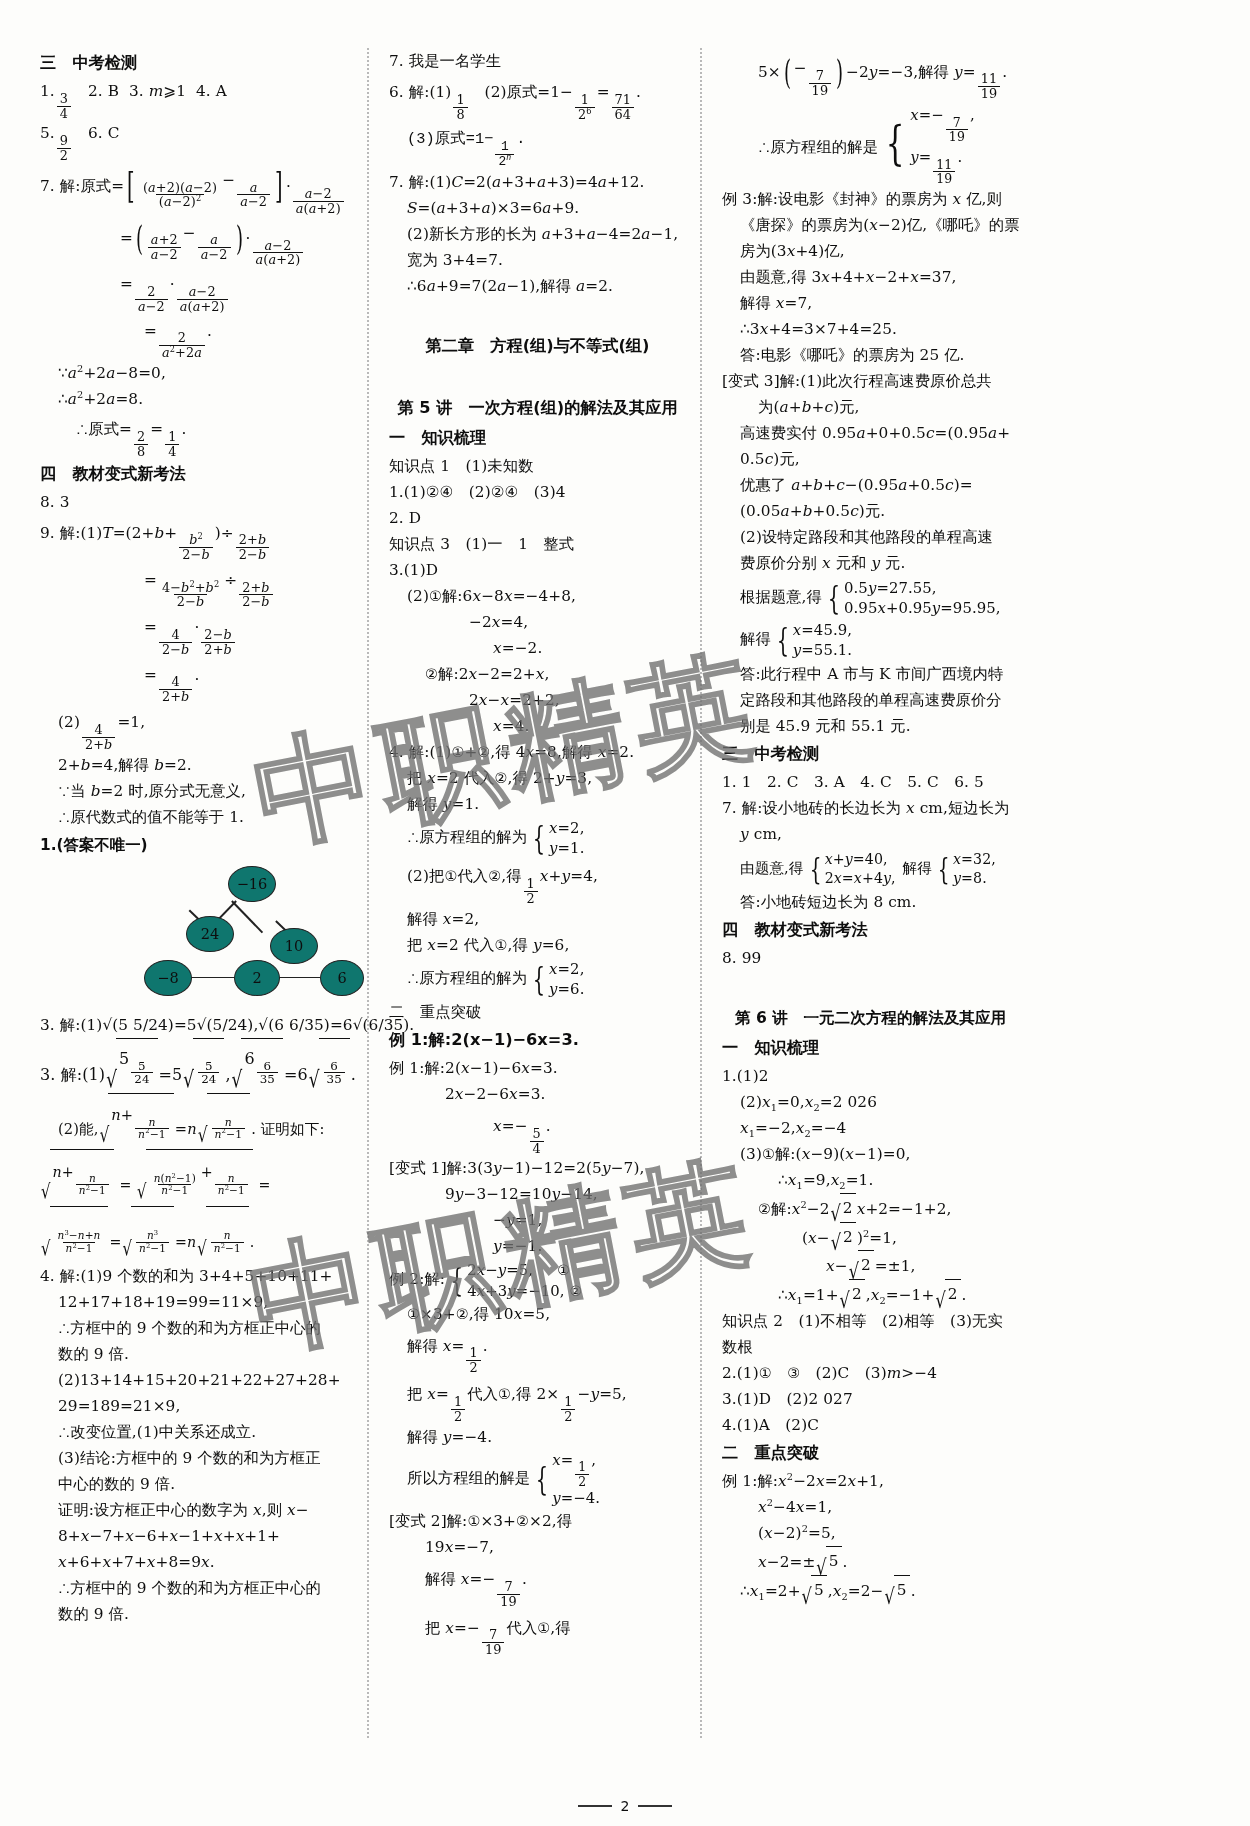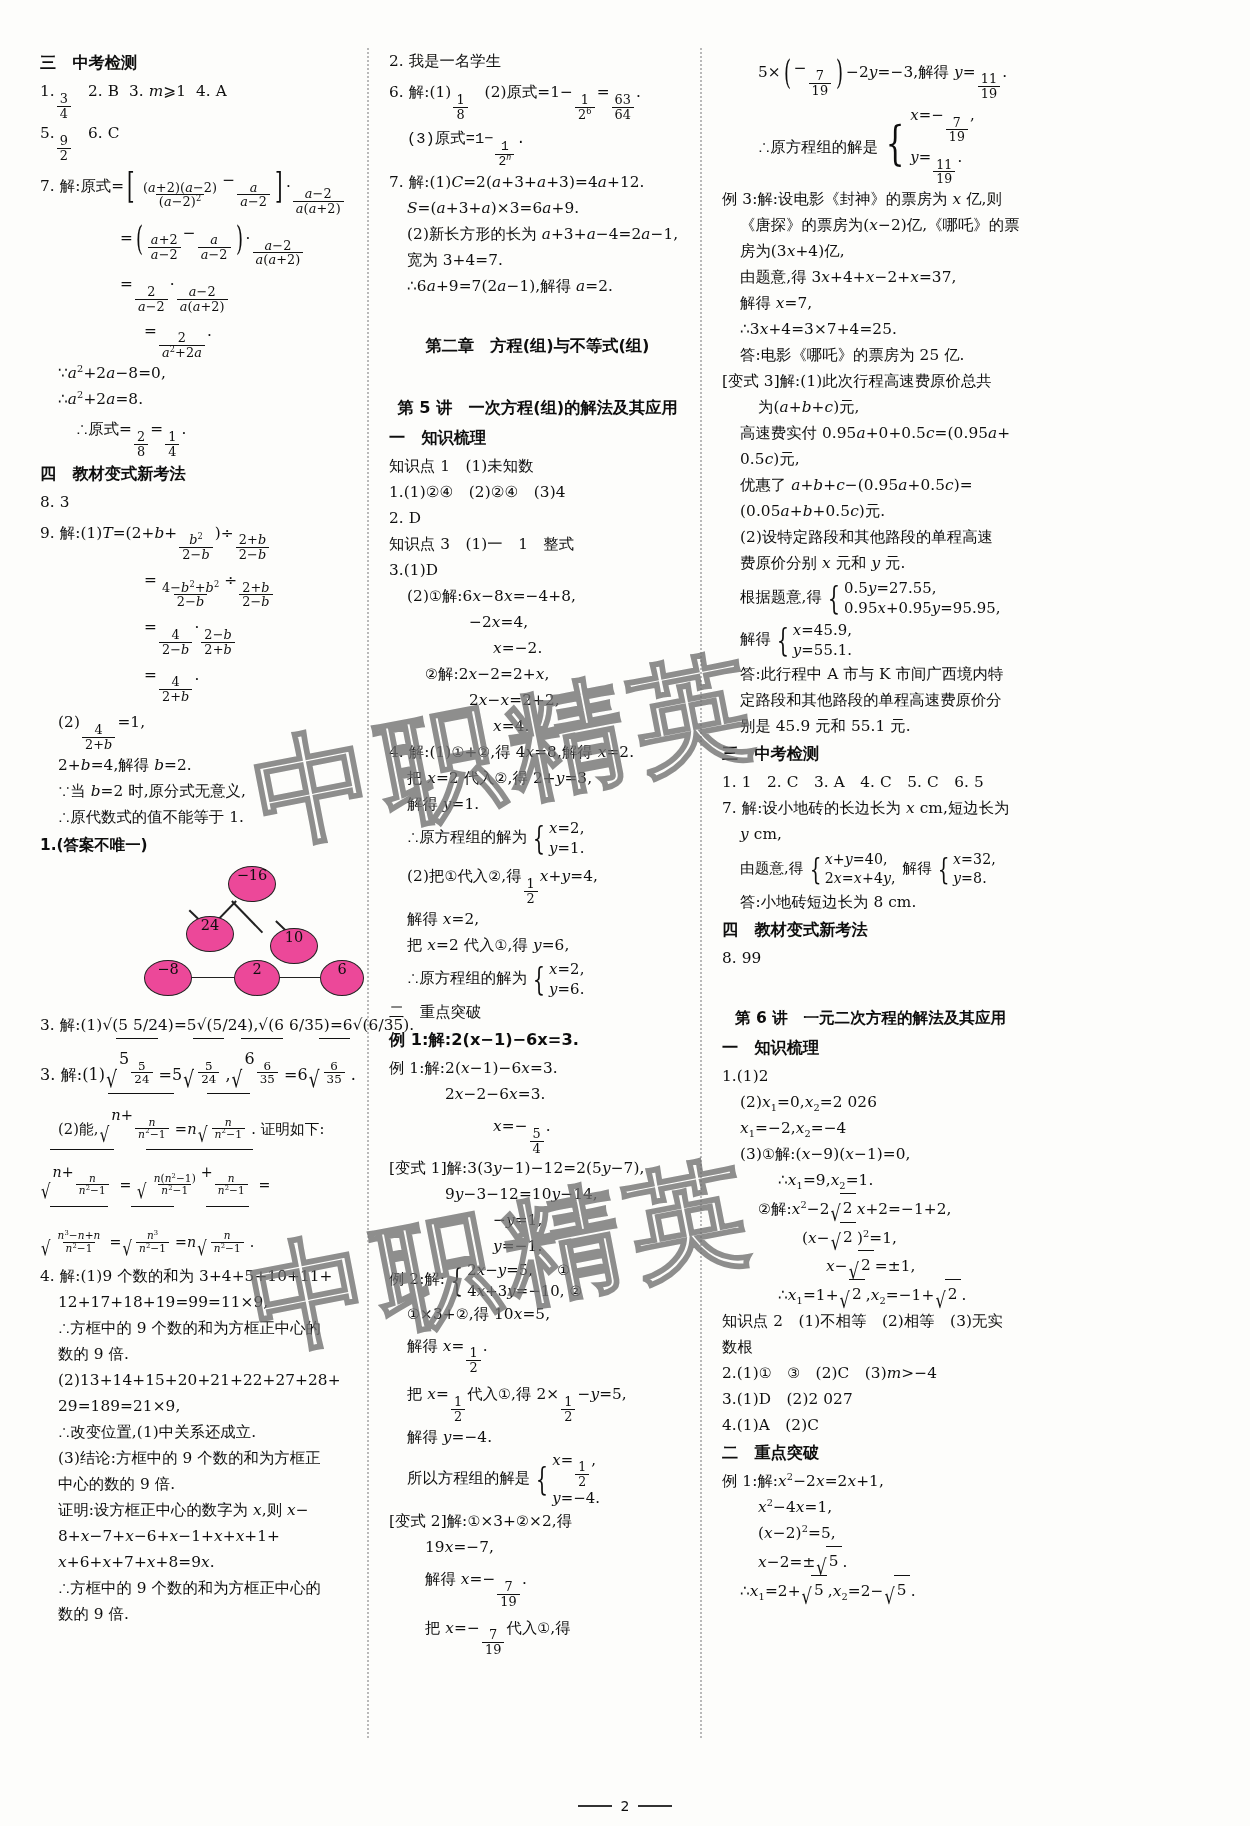--- a/index.html
+++ b/index.html
@@ -125,22 +125,22 @@
 
   
   .circ{font-family:"DejaVu Sans",sans-serif;font-size:.94em;}
 
   
   .pyr{position:relative;height:152px;width:250px;margin-left:84px;}
   .pyr .node{
     position:absolute;
     border:1.6px solid #222;
     border-radius:50%;
-    display:flex;align-items:flex-start;justify-content:center;
-    background:#ec4899;
+    display:flex;align-items:center;justify-content:center;
+    background:#0f766e;
     font-size:14.5px;
     z-index:2;
   }
   .pyr .edge{position:absolute;background:#222;height:1.6px;transform-origin:0 50%;z-index:1;}
 
   
   .footer{
     position:absolute;left:0;right:0;bottom:12px;
     text-align:center;
     font-size:14px;
@@ -424,32 +424,32 @@
       <div class="ln ind1">中心的数的 9 倍.</div>
       <div class="ln ind1">证明:设方框正中心的数字为 <i>x</i>,则 <i>x</i>−</div>
       <div class="ln ind1">8+<i>x</i>−7+<i>x</i>−6+<i>x</i>−1+<i>x</i>+<i>x</i>+1+</div>
       <div class="ln ind1"><i>x</i>+6+<i>x</i>+7+<i>x</i>+8=9<i>x</i>.</div>
       <div class="ln ind1">∴方框中的 9 个数的和为方框正中心的</div>
       <div class="ln ind1">数的 9 倍.</div>
     </div>
 
     <div class="col col-2">
 
-      <div class="ln">2. 我是一名学生</div>
+      <div class="ln">7. 我是一名学生</div>
 
       <div class="ln" style="line-height:36px;">
         6. 解:(1)<span class="fr">
             <span class="n">1</span>
             <span class="d">8</span>
           </span>
         &nbsp;&nbsp;(2)原式=1−<span class="fr">
             <span class="n">1</span>
             <span class="d">2<sup>6</sup></span>
           </span>=<span class="fr">
-            <span class="n">63</span>
+            <span class="n">71</span>
             <span class="d">64</span>
           </span>.
       </div>
       <div class="ln ind1" style="line-height:36px;font-family:Liberation Mono, monospace;">
         (3)原式=1−<span class="fr">
             <span class="n">1</span>
             <span class="d">2<sup><i>n</i></sup></span>
           </span>.
       </div>
 

